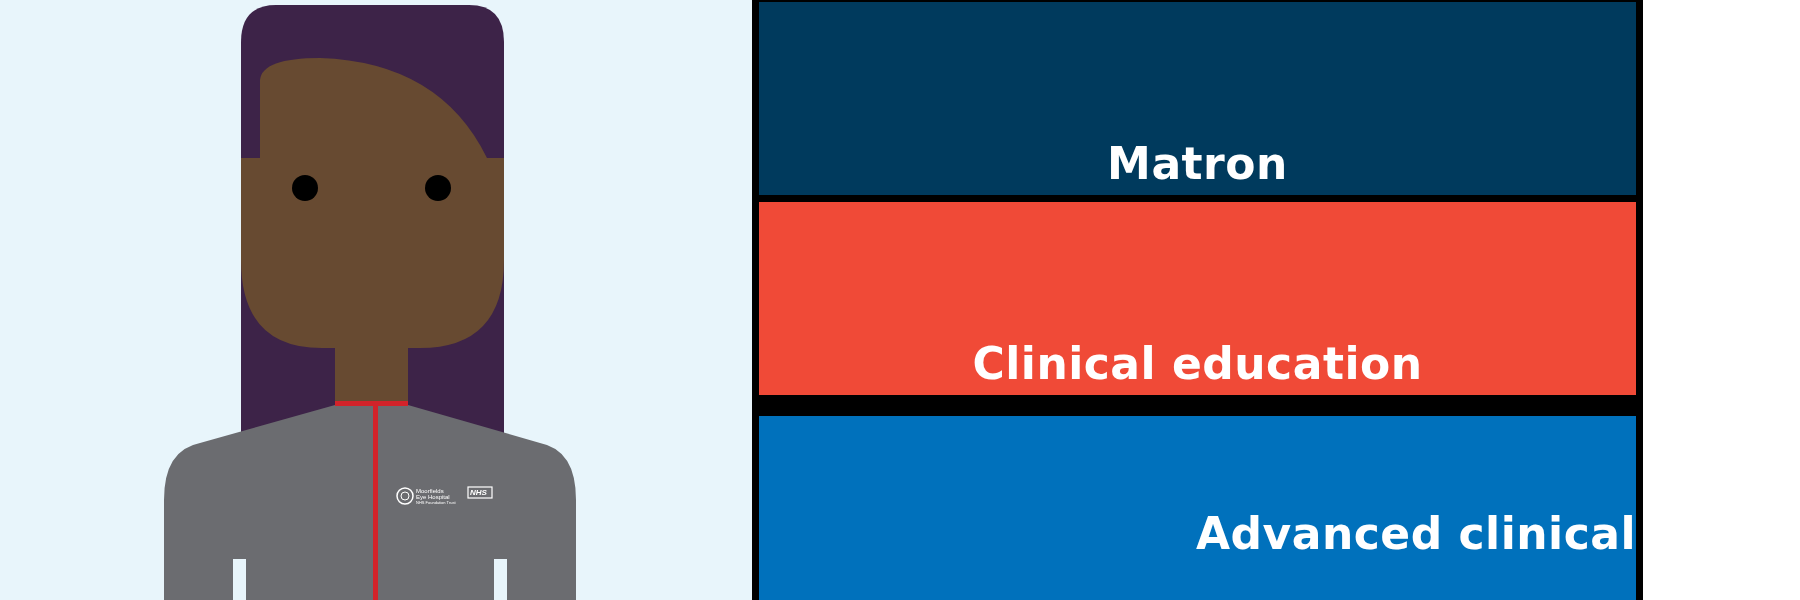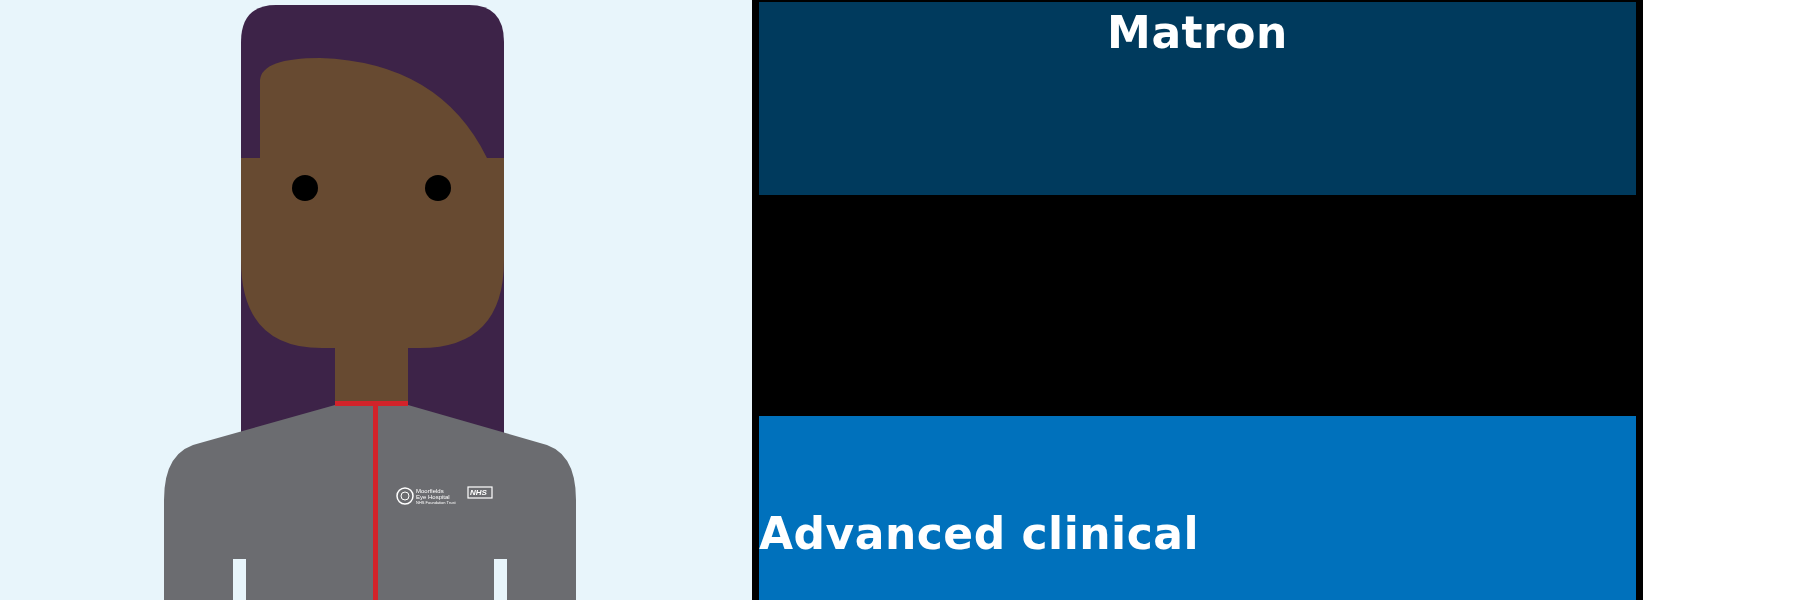--- a/index.html
+++ b/index.html
@@ -17,21 +17,21 @@
     .logo-text {
       position: absolute; color: #ffffff; font-family: "Liberation Sans", sans-serif;
       line-height: 1; white-space: nowrap;
     }
     .roles {
       position: absolute; left: 752px; top: 0; width: 891px; height: 600px;
       background: #000000;
     }
     .role {
       position: absolute; left: 7px; width: 877px;
-      display: flex; align-items: flex-start; justify-content: center;
+      display: flex; align-items: flex-end; justify-content: center;
       text-align: center; color: #ffffff; font-weight: bold;
       font-family: "DejaVu Sans", sans-serif;
       font-size: 44px; line-height: 62px; letter-spacing: 0.5px;
     }
     .role span { display: block; }
     .role-1 { top: 2px; height: 193px; }
     .role-2 { top: 202px; height: 193px; }
     .role-3 { top: 416px; height: 236px; }
   </style>
 </head>
@@ -66,16 +66,19 @@
   <div class="logo-text" style="left:416px; top:488px; font-size:6px;">Moorfields</div>
   <div class="logo-text" style="left:416px; top:494px; font-size:6px;">Eye Hospital</div>
   <div class="logo-text" style="left:416px; top:501px; font-size:4px;">NHS Foundation Trust</div>
   <div class="logo-text" style="left:470px; top:489px; font-size:8px; font-weight:bold; font-style:italic;">NHS</div>
 </div>
 
 <div class="roles">
   <div class="role role-1" style="background:#003a5d;">
     <span>Matron</span>
   </div>
+  <div class="role role-2" style="background:#f04a37;">
+    <span>Clinical education</span>
+  </div>
   <div class="role role-3" style="background:#0071bc; flex-direction:column;">
     <span>Advanced clinical</span>
   </div>
 </div>
 
 </body></html>

